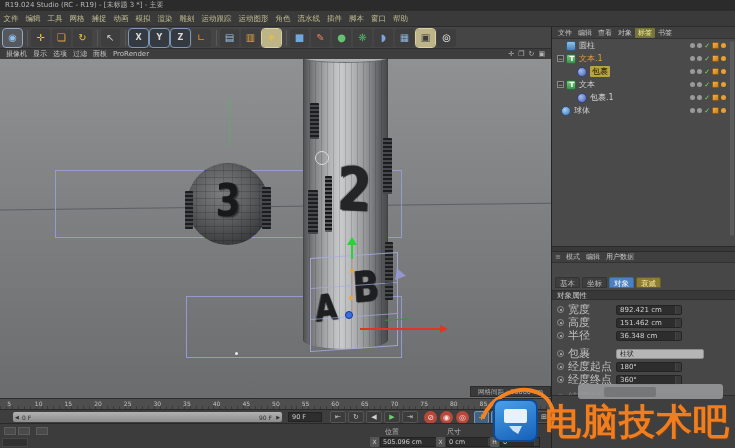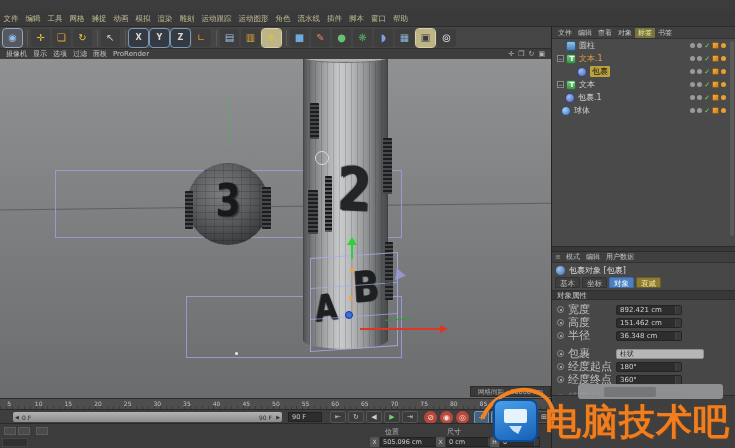--- a/index.html
+++ b/index.html
@@ -175,20 +175,21 @@
   .wm-logo::after{content:"";position:absolute;left:14px;top:25px;width:13px;height:8px;background:#cfe4f8;
         clip-path:polygon(0 0,100% 0,70% 100%,30% 60%);}
   .wm-text{position:absolute;left:545px;top:398px;font-size:36px;font-weight:bold;color:#f07d1e;
         letter-spacing:1px;white-space:nowrap;text-shadow:1px 1px 0 rgba(150,65,0,.45);}
 </style>
 </head>
 <body>
 
 <div id="app">
 
+  <div class="titlebar">R19.024 Studio (RC - R19) - [未标题 3 *] - 主要</div>
   <div class="menubar" id="menubar">
       <span class="menu-item">文件</span>
       <span class="menu-item">编辑</span>
       <span class="menu-item">工具</span>
       <span class="menu-item">网格</span>
       <span class="menu-item">捕捉</span>
       <span class="menu-item">动画</span>
       <span class="menu-item">模拟</span>
       <span class="menu-item">渲染</span>
       <span class="menu-item">雕刻</span>
@@ -442,21 +443,21 @@
           <div class="oi oi-text"></div>
           <span class="obj-label">文本</span>
           <div class="row-right">
             <div class="vdot"></div>
             <div class="vdot"></div>
             <span class="ocheck">✓</span>
             <div class="tagA"></div>
             <div class="tagB"></div>
           </div>
         </div>
-        <div class="obj-row" style="padding-left: 4px; justify-content: flex-end;">
+        <div class="obj-row" style="padding-left: 16px; justify-content: flex-end;">
           <div style="width: 9px; flex: 0 0 auto;"></div>
           <div class="oi oi-wrap"></div>
           <span class="obj-label">包裹.1</span>
           <div class="row-right">
             <div class="vdot"></div>
             <div class="vdot"></div>
             <span class="ocheck">✓</span>
             <div class="tagA"></div>
             <div class="tagB"></div>
           </div>
@@ -475,24 +476,20 @@
         </div>
       </div>
     <div class="om-scroll"></div>
     <div class="panel-div"></div>
     <div class="am-menu" id="ammenu">
         <span class="am-burger">≡</span>
         <span class="menu-item">模式</span>
         <span class="menu-item">编辑</span>
         <span class="menu-item">用户数据</span>
       </div>
-    <div class="am-title">
-      <div class="am-title-icon"></div>
-      <div class="am-title-text">包裹对象 [包裹]</div>
-    </div>
     <div class="am-tabs" id="amtabs">
         <span class="am-tab">基本</span>
         <span class="am-tab">坐标</span>
         <span class="am-tab active">对象</span>
         <span class="am-tab falloff">衰减</span>
       </div>
     <div class="am-section">对象属性</div>
     <div class="am-props" id="amprops">
         <div class="prop-row">
           <div class="ptoggle"></div>

